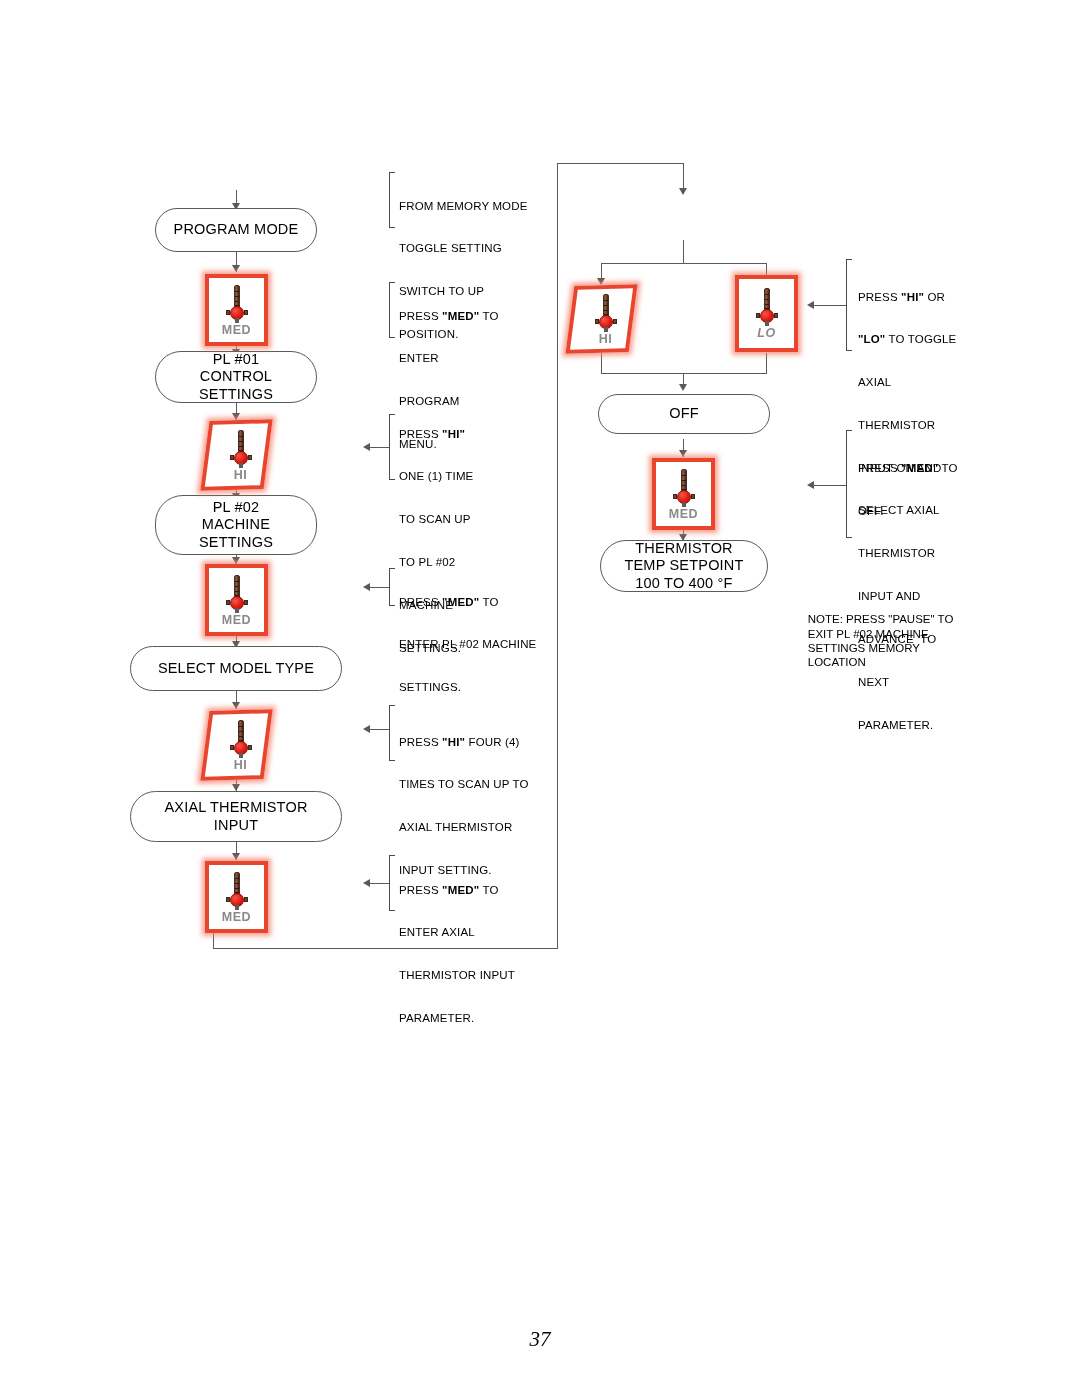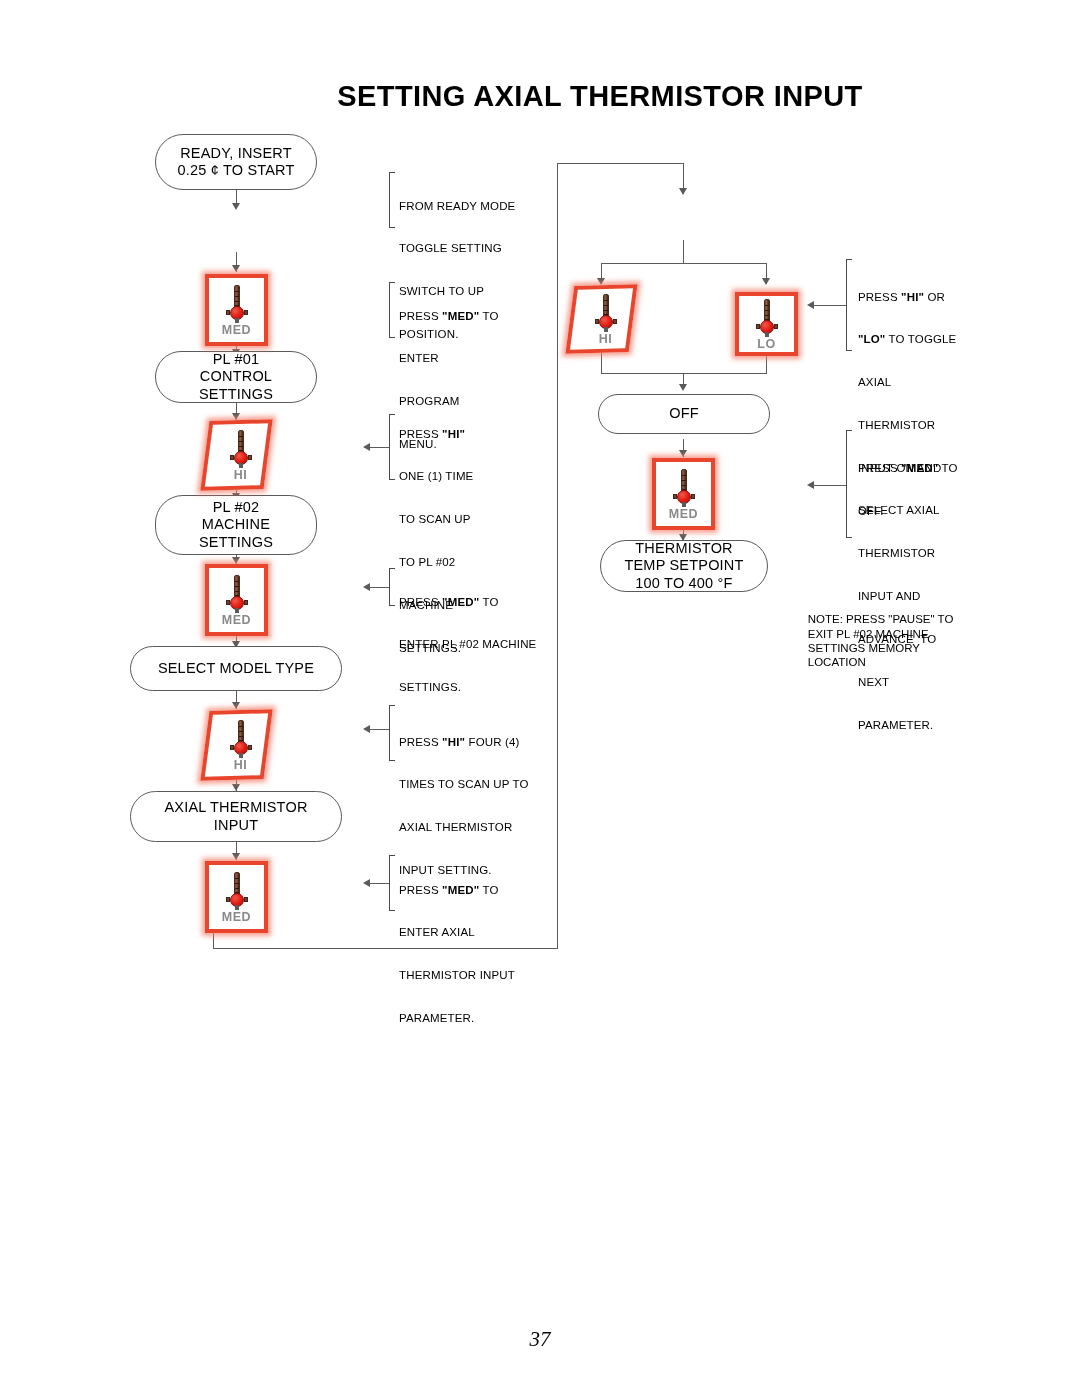--- a/index.html
+++ b/index.html
@@ -213,29 +213,27 @@
     line-height: 14.3px;
     white-space: pre;
     z-index: 4;
   }
 </style>
 </head>
 <body>
 
 <div id="page">
 
-  <div id="title">SETTING AXIAL THERMISTOR INPUT</div>
-
-  <div class="node" style="left:155px; top:134px; width:162px; height:56px; border-radius:30px;">
-    <span class="ln">READY, INSERT</span>
-    <span class="ln">0.25 ¢ TO START</span>
-  </div>
+
   <div class="vline" style="left:236px; top:190px; height:18px;"></div>
   <div class="arrow-d" style="left:232px; top:203px;"></div>
 
+  <div class="node" style="left:155px; top:208px; width:162px; height:44px; border-radius:26px;">
+    <span class="ln">PROGRAM MODE</span>
+  </div>
   <div class="vline" style="left:236px; top:252px; height:20px;"></div>
   <div class="arrow-d" style="left:232px; top:265px;"></div>
 
   <div class="key" style="left:205px; top:274px; width:63px; height:72px;">
     <div class="frame"></div>
     <div class="glyph">
       <div class="thermo">
         <div class="stem"></div>
           <div class="tick t1"></div>
           <div class="tick t2"></div>
@@ -385,21 +383,21 @@
           <div class="tick t4"></div>
         <div class="wingL"></div>
           <div class="wingR"></div>
         <div class="bulb"></div>
           <div class="post"></div>
       </div>
       <div class="keylabel">HI</div>
     </div>
   </div>
 
-  <div class="key" style="left:735px; top:292px; width:63px; height:64px;">
+  <div class="key" style="left:735px; top:275px; width:63px; height:77px;font-style:italic;">
     <div class="frame"></div>
     <div class="glyph">
       <div class="thermo">
         <div class="stem"></div>
           <div class="tick t1"></div>
           <div class="tick t2"></div>
         <div class="tick t3"></div>
           <div class="tick t4"></div>
         <div class="wingL"></div>
           <div class="wingR"></div>
@@ -443,21 +441,21 @@
   <div class="arrow-d" style="left:679px; top:534px;"></div>
 
   <div class="node" style="left:600px; top:540px; width:168px; height:52px; border-radius:28px;">
     <span class="ln">THERMISTOR</span>
     <span class="ln">TEMP SETPOINT</span>
     <span class="ln">100 TO 400 °F</span>
   </div>
 
   <div class="bracket" style="left:389px; top:172px; height:56px;"></div>
   <div class="note" style="left:399px; top:170px;">
-    <span class="ln">FROM READY MODE</span>
+    <span class="ln">FROM MEMORY MODE</span>
     <span class="ln">TOGGLE SETTING</span>
     <span class="ln">SWITCH TO UP</span>
     <span class="ln">POSITION.</span>
   </div>
 
   <div class="bracket" style="left:389px; top:282px; height:56px;"></div>
   <div class="note" style="left:399px; top:280px;">
     <span class="ln"><span>PRESS </span><b>"MED"</b><span> TO</span></span>
     <span class="ln">ENTER</span>
     <span class="ln">PROGRAM</span>

